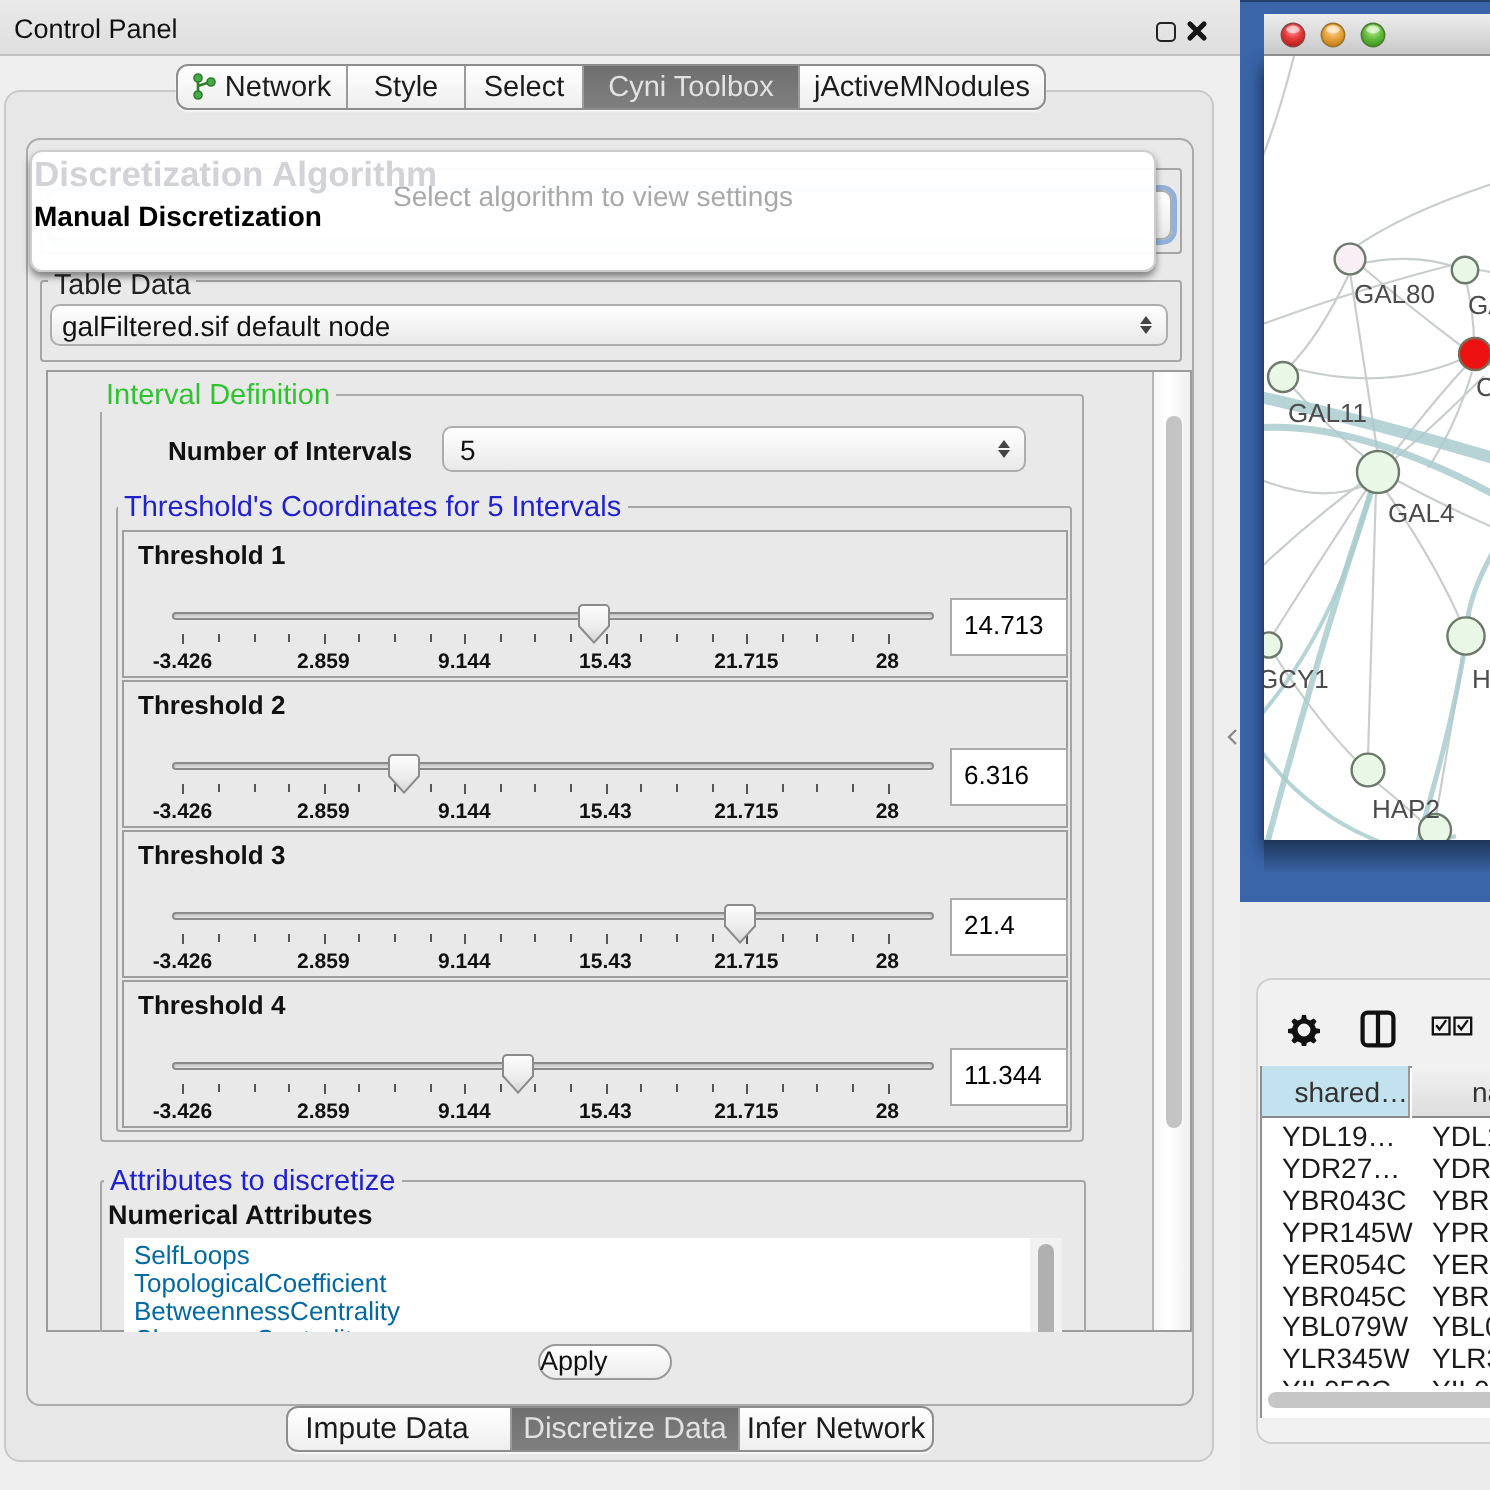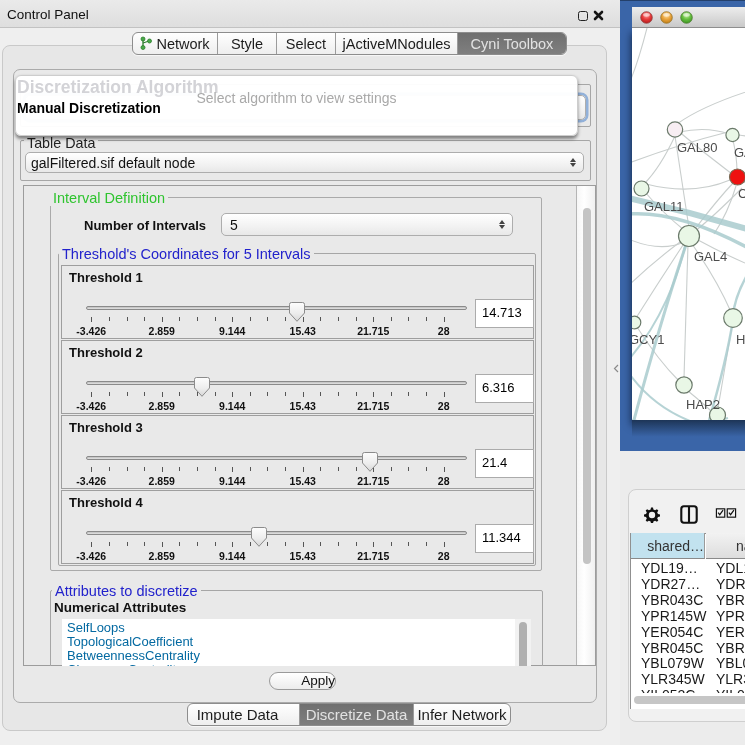--- a/index.html
+++ b/index.html
@@ -12,21 +12,21 @@
 #titlebar .t { position:absolute; left:7px; top:7px; font-size:13.5px; color:#111; }
 #floatico { position:absolute; left:578px; top:11px; width:10px; height:10px;
   border:1.6px solid #222; border-radius:2.5px; }
 #cpbody { position:absolute; left:0; top:28px; width:620px; height:717px; background:#efefef; }
 #bodypanel { position:absolute; left:2px; top:17px; width:605px; height:686px;
   background:#e7e7e7; border:1px solid #c9c9c9; border-radius:8px; }
 
 
 .tabbar { position:absolute; height:23px; border:1px solid #8d8d8d; border-radius:6px;
   background:linear-gradient(#ffffff,#eeeeee); display:flex; overflow:hidden;
-  box-shadow:0 1px 1px rgba(255,255,255,.7);margin-left:44px; }
+  box-shadow:0 1px 1px rgba(255,255,255,.7); }
 .tabbar .seg { height:100%; display:flex; align-items:center; justify-content:center;
   font-size:14.5px; color:#1c1c1c; border-right:1px solid #9b9b9b; }
 .tabbar .seg:last-child { border-right:none; }
 .tabbar .sel { background:linear-gradient(#6f6f6f,#7f7f7f); color:#e2e2e2; }
 #toptabs { left:88px; top:32px; width:435px; }
 #bottabs { left:143px; top:703px; width:324px; }
 
 
 #tabpanel { position:absolute; left:13px; top:69px; width:584px; height:634px;
   background:#e9e9e9; border:1px solid #ababab; border-radius:7px; }
@@ -65,21 +65,21 @@
   background:#fff; border:1px solid #ababab; font-size:13px; color:#000; }
 .vbox span { position:absolute; left:6px; top:5px; }
 
 
 #attrlist { position:absolute; background:#fff; overflow:hidden; }
 #attrlist div { font-size:13px; color:#0369a1; padding-left:5px; height:14px; line-height:14px; margin-bottom:0; }
 
 
 #applybtn { position:absolute; left:269px; top:672px; width:67px; height:18px;
   background:linear-gradient(#ffffff,#ececec); border:1px solid #9a9a9a; border-radius:9px;
-  font-size:13.5px; color:#111; text-align:right; line-height:16px; }
+  font-size:13.5px; color:#111; text-align:left; line-height:16px; }
 
 
 #popup { position:absolute; left:15px; top:75px; width:563px; height:61px;
   background:rgba(255,255,255,0.97); border:1px solid #cdcdcd; border-radius:6px;
   box-shadow:0 2.5px 3.5px rgba(0,0,0,0.45); }
 #popup .ghost { position:absolute; left:1px; top:0.5px; font-size:17.5px; font-weight:bold; color:#d3d3d7; }
 #popup .sel { position:absolute; left:0; top:13.5px; width:100%; text-align:center; font-size:14px; color:#a9a9a9; }
 #popup .it1 { position:absolute; left:1px; top:23.5px; font-size:14px; font-weight:bold; color:#000; }
 #popup .it2 { position:absolute; left:1px; top:36.5px; font-size:14.5px; color:#000; }
 
@@ -347,22 +347,22 @@
   <div class="seg" style="width:85px">
     <svg width="12" height="15" viewBox="0 0 12 15" style="margin-right:4px">
       <line x1="3" y1="4" x2="3" y2="11" stroke="#2c7d2c" stroke-width="1.3"></line>
       <line x1="3" y1="7" x2="9" y2="5" stroke="#2c7d2c" stroke-width="1.3"></line>
       <circle cx="3" cy="3" r="2" fill="#49a949" stroke="#2c7d2c" stroke-width="0.8"></circle>
       <circle cx="3" cy="11.5" r="2" fill="#49a949" stroke="#2c7d2c" stroke-width="0.8"></circle>
       <circle cx="9.5" cy="5" r="2" fill="#49a949" stroke="#2c7d2c" stroke-width="0.8"></circle>
     </svg>Network</div>
   <div class="seg" style="width:59px">Style</div>
   <div class="seg" style="width:59px">Select</div>
+  <div class="seg sel" style="width:108px">Cyni Toolbox</div>
   <div class="seg" style="width:122px">jActiveMNodules</div>
-  <div class="seg sel" style="width:108px">Cyni Toolbox</div>
 </div>
 <div class="tabbar" id="bottabs">
   <div class="seg" style="width:112px;font-size:15px;padding-right:12px">Impute Data</div>
   <div class="seg sel" style="width:114px;font-size:15px">Discretize Data</div>
   <div class="seg" style="width:96px;font-size:15px">Infer Network</div>
 </div>
 
 
 <div id="popup">
   <div class="ghost">Discretization Algorithm</div>

